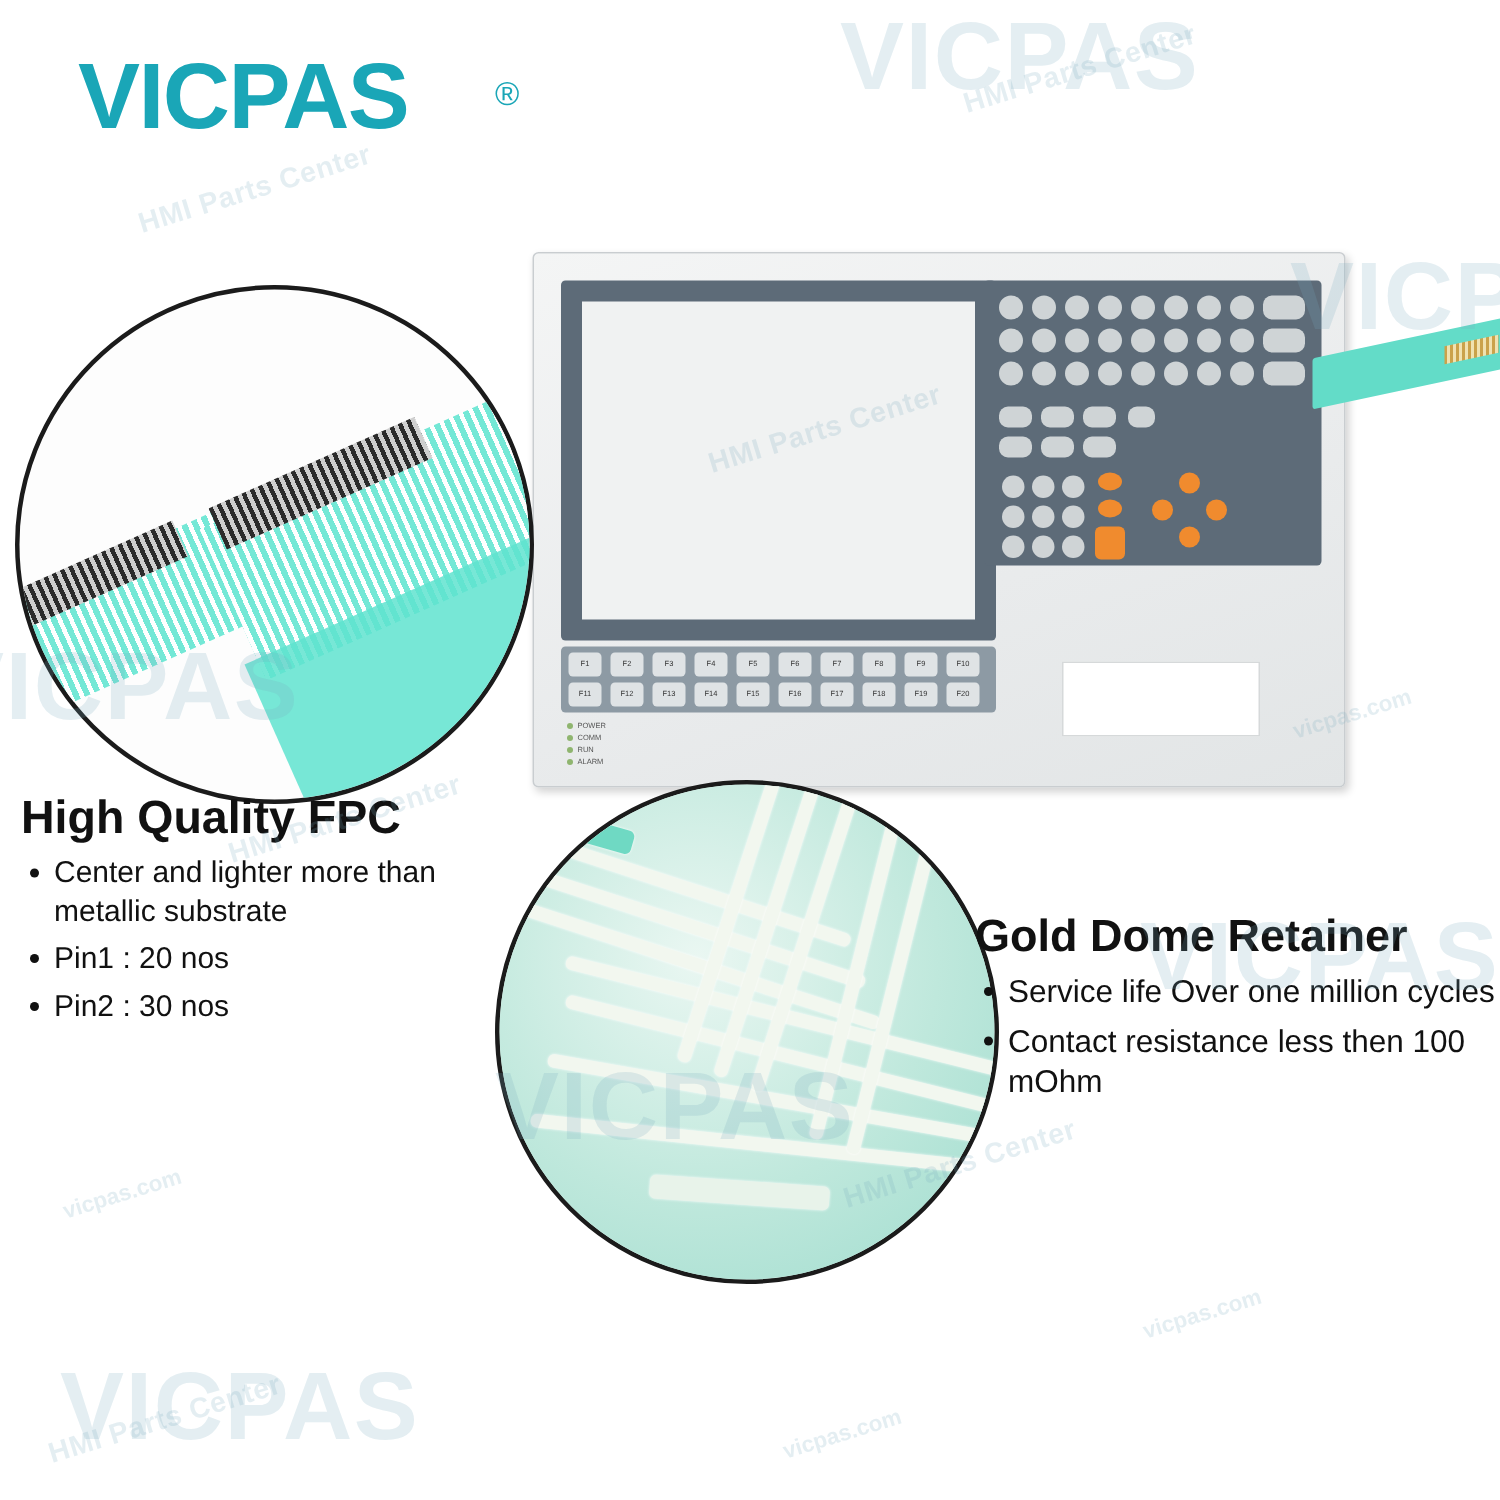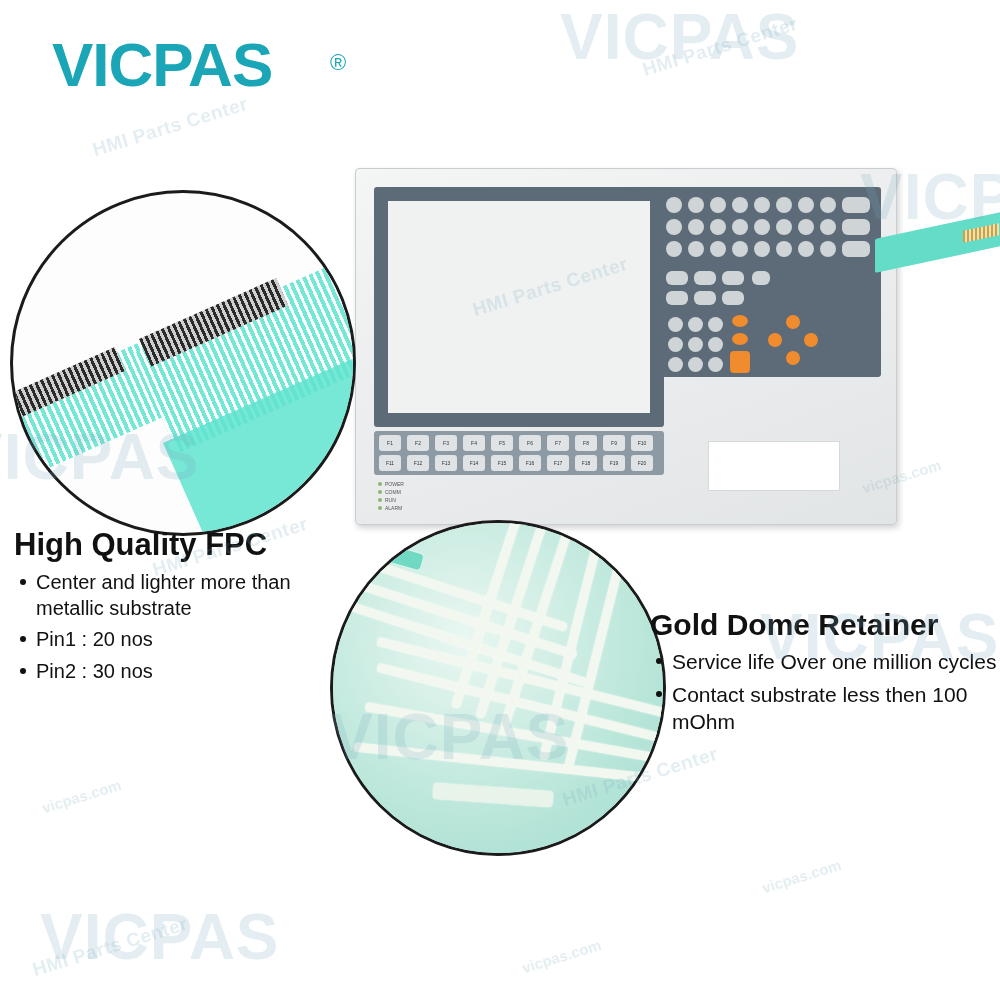--- a/index.html
+++ b/index.html
@@ -247,21 +247,21 @@
       <li>Center and lighter more than metallic substrate</li>
       <li>Pin1 : 20 nos</li>
       <li>Pin2 : 30 nos</li>
     </ul>
   </div>
 
   <div class="block" id="blk-dome">
     <h2 class="hdr">Gold Dome Retainer</h2>
     <ul class="bullets">
       <li>Service life Over one million cycles</li>
-      <li>Contact substrate less then 100 mOhm</li>
+      <li>Contact resistance less then 100 mOhm</li>
     </ul>
   </div>
 
   <div class="wm-layer" id="wm-layer">
       <div class="wm big" style="left: 560px; top: 0px;">VICPAS</div>
       <div class="wm big" style="left: 860px; top: 160px;">VICPAS</div>
       <div class="wm big" style="left: -40px; top: 420px;">VICPAS</div>
       <div class="wm big" style="left: 330px; top: 700px;">VICPAS</div>
       <div class="wm big" style="left: 760px; top: 600px;">VICPAS</div>
       <div class="wm big" style="left: 40px; top: 900px;">VICPAS</div>

